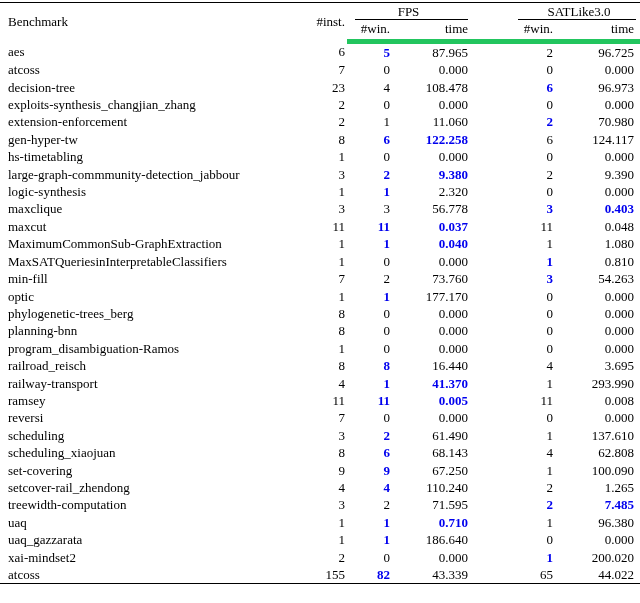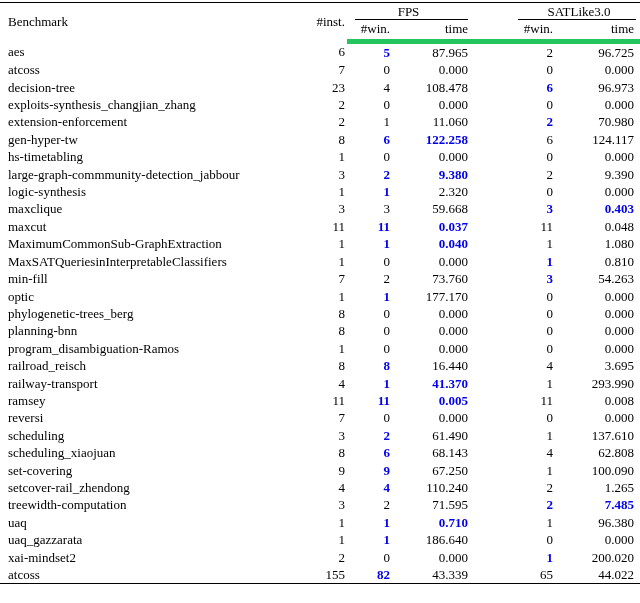--- a/index.html
+++ b/index.html
@@ -151,21 +151,21 @@
           <td class="num">1</td>
           <td class="num hl">1</td>
           <td class="num">2.320</td>
           <td class="num">0</td>
           <td class="num">0.000</td>
         </tr>
         <tr>
           <td class="bench">maxclique</td>
           <td class="num">3</td>
           <td class="num">3</td>
-          <td class="num">59.668</td>
+          <td class="num">56.778</td>
           <td class="num hl">3</td>
           <td class="num hl">0.403</td>
         </tr>
         <tr>
           <td class="bench">maxcut</td>
           <td class="num">11</td>
           <td class="num hl">11</td>
           <td class="num hl">0.037</td>
           <td class="num">11</td>
           <td class="num">0.048</td>

